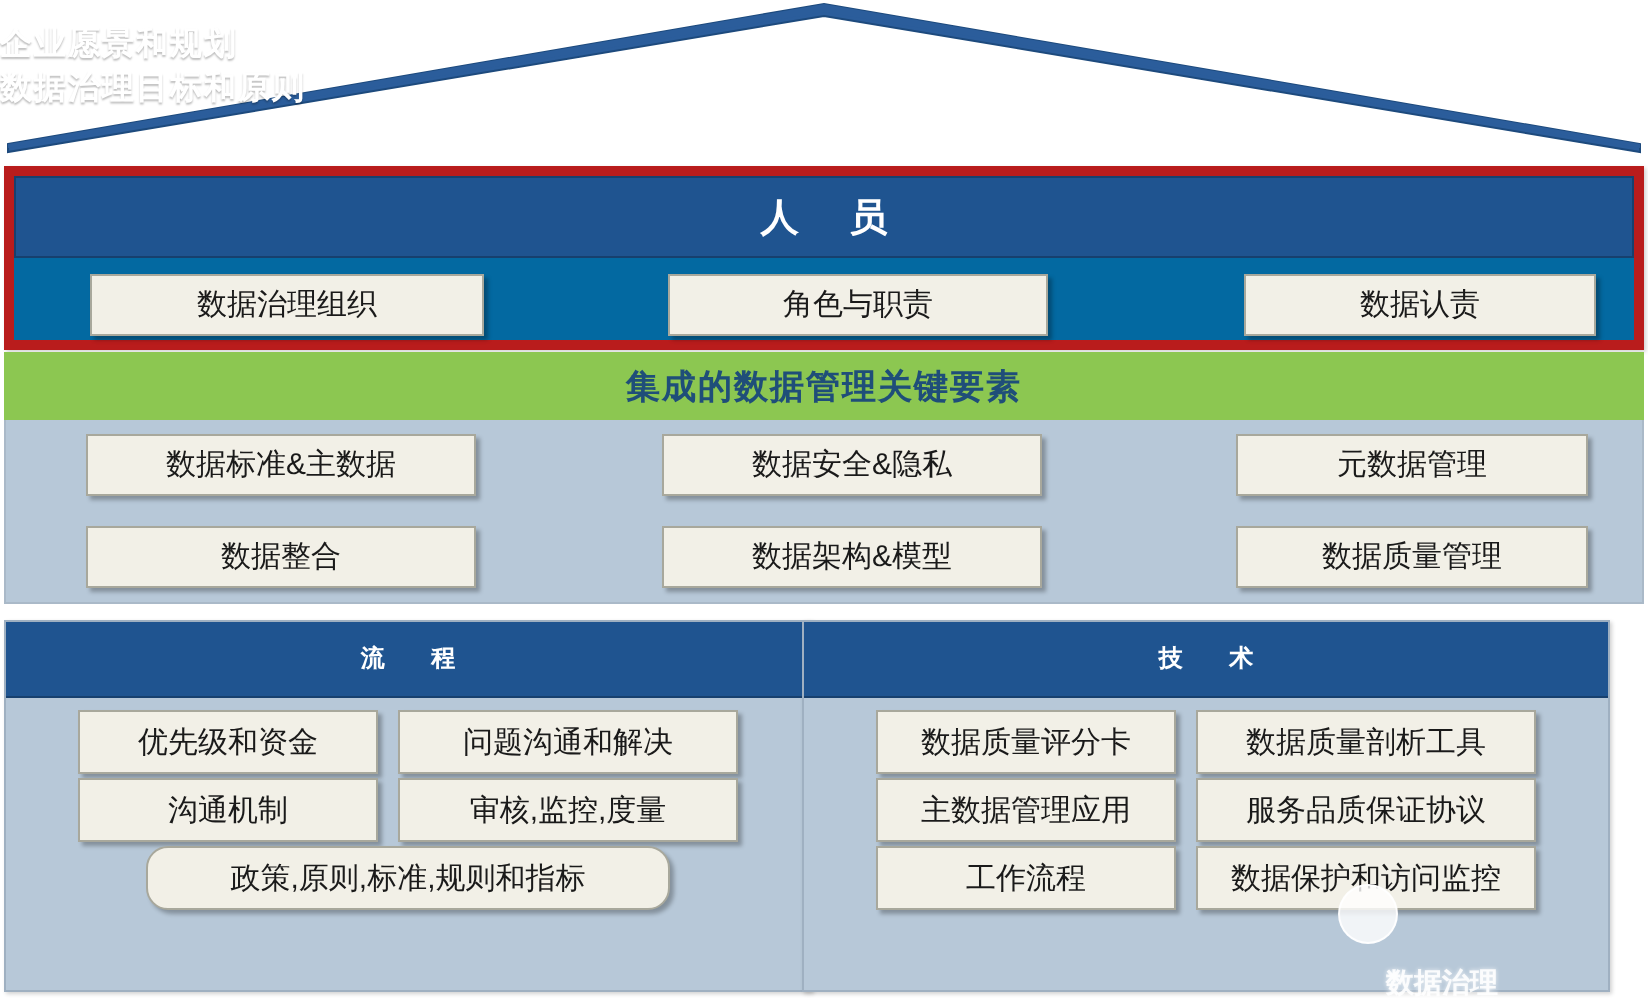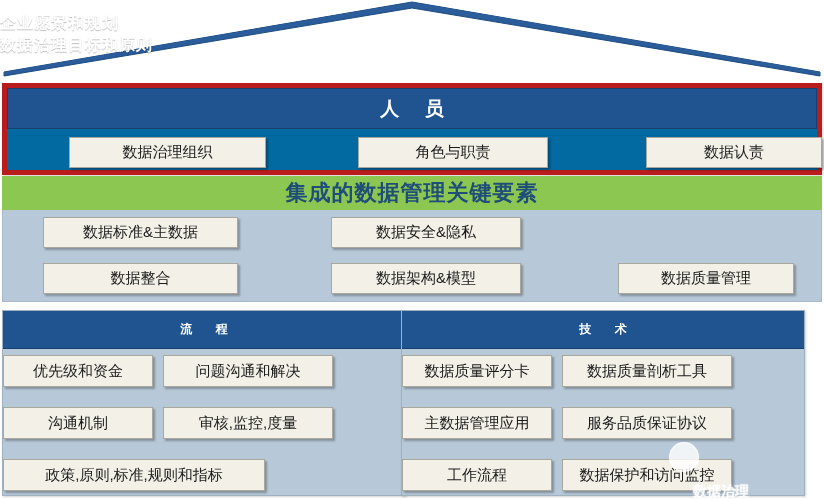--- a/index.html
+++ b/index.html
@@ -72,29 +72,28 @@
     height: 41px;
     font-size: 19px;
     letter-spacing: 10px;
     text-indent: 10px;
   }
   #people-boxes {
     position: relative;
     height: 49px;
     display: flex;
     align-items: center;
-    margin-left: 24px;
   }
 
   
   #integrated-band {
     position: absolute;
     left: 2px; top: 176px;
     width: 820px; height: 34px;
-    font-size: 22px;
+    font-size: 17px;
     letter-spacing: 1px;
   }
 
   
   #core-section {
     position: absolute;
     left: 2px; top: 210px;
     width: 820px; height: 92px;
     background: #B7C8D8;
     border-left: 1px solid #aab9c8;
@@ -129,23 +128,23 @@
     border: none;
     border-bottom: 1px solid #17406e;
   }
   .panel-body {
     position: relative;
     height: 146px;
     padding: 6px 0 0 0;
   }
   .panel-row {
     display: flex;
-    justify-content: flex-start;
+    justify-content: center;
     gap: 10px;
-    margin-bottom: 20px;
+    margin-bottom: 2px;
   }
 
   
   .card {
     background: #F2F0E7;
     border: 1px solid #a8a89c;
     color: #1a1a1a;
     font-size: 15px;
     display: flex;
     align-items: center;
@@ -170,21 +169,21 @@
     height: 31px;
     top: 7px;
   }
   .core-card.c1 { left: 40px;  width: 195px; }
   .core-card.c2 { left: 328px; width: 190px; }
   .core-card.c3 { left: 615px; width: 176px; }
 
   
   .pcard-half { width: 150px; height: 32px; }
   .pcard-half-wide { width: 170px; height: 32px; }
-  .pcard-full { width: 262px; height: 32px; }
+  .pcard-full { width: 262px; height: 32px; border-radius: 11px; }
 
   
   #watermark {
     position: absolute;
     left: 655px; top: 440px;
     width: 132px; height: 54px;
     pointer-events: none;
   }
   #watermark .wm-circle {
     position: absolute;
@@ -231,20 +230,21 @@
       <div class="card people-card">数据认责</div>
     </div>
   </div>
 
   <div id="integrated-band" class="band-green">集成的数据管理关键要素</div>
 
   <div id="core-section">
     <div class="core-row">
       <div class="card core-card c1">数据标准&amp;主数据</div>
       <div class="card core-card c2">数据安全&amp;隐私</div>
+      <div class="card core-card c3">元数据管理</div>
     </div>
     <div class="core-row">
       <div class="card core-card c1">数据整合</div>
       <div class="card core-card c2">数据架构&amp;模型</div>
       <div class="card core-card c3">数据质量管理</div>
     </div>
   </div>
 
   <div id="process-panel" class="bottom-panel">
     <div class="band-blue panel-header">流  程</div>

